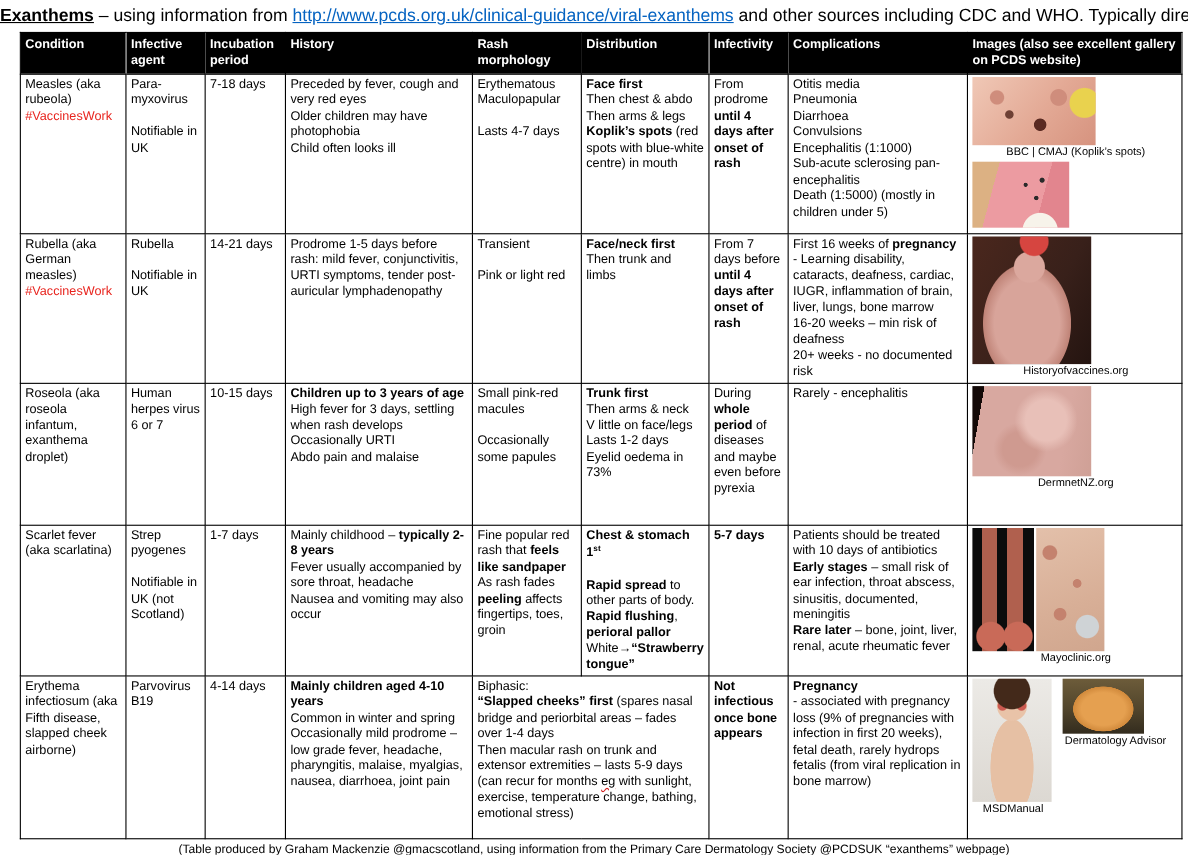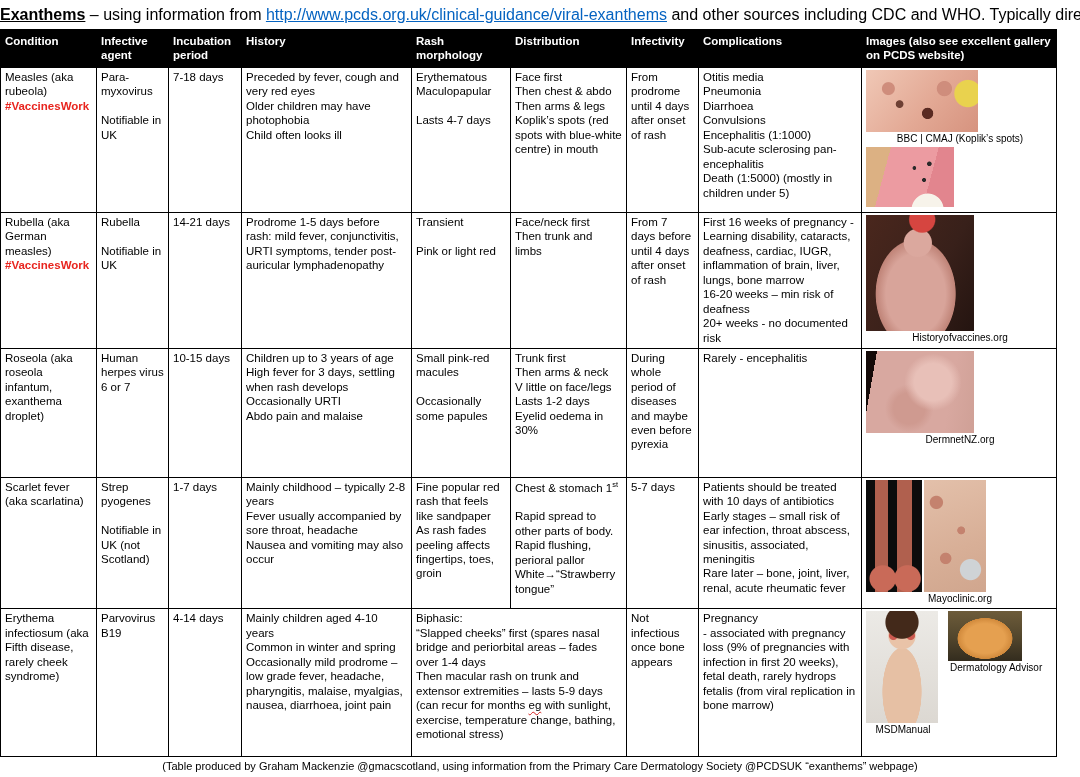--- a/index.html
+++ b/index.html
@@ -9,34 +9,34 @@
     color:#000;
   }
   .title-line{
     text-align:center;font-size:16px;padding-top:6px;padding-bottom:5px;
     white-space:nowrap;
   }
   .title-lead{font-weight:bold;text-decoration:underline;}
   .title-link{color:var(--link,#0563c1);text-decoration:underline;cursor:pointer;}
   table.exa{
     border-collapse:collapse;table-layout:fixed;
-    width:1056px;margin-left:0;
+    width:1056px;margin-left:18px;
   }
   table.exa th, table.exa td{
     border:1px solid #000;vertical-align:top;text-align:left;
     padding:2px 4px 2px 4px;font-size:11.5px;line-height:1.26;
     overflow:hidden;
   }
   table.exa th{
     background:var(--hdrbg,#000);color:#fff;font-weight:bold;
     padding-top:4px;padding-bottom:4px;
   }
   .tline{min-height:13px;}
-  .b{font-weight:normal;}
-  .red{color:var(--red,#e8251f);font-weight:bold;}
+  .b{font-weight:bold;}
+  .red{color:var(--red,#e8251f);font-weight:normal;}
   .sq{text-decoration:underline wavy #d21f1f 1px;text-underline-offset:2px;}
   sup{font-size:0.65em;}
   td.images-cell{padding:2px;}
   .credit{font-size:10px;padding:1px 0 1px 2px;text-align:center;}
   .ph{display:inline-block;vertical-align:top;border:0;}
   .imgrow{display:flex;gap:2px;align-items:flex-start;}
   .figs{gap:10px;}
   .fig{display:inline-block;}
   
   .img-measles-baby{width:112px;height:62px;background:
@@ -216,21 +216,21 @@
         <td>
           <div class="tline"><span>Small pink-red macules</span></div>
           <div class="tline">&nbsp;</div>
           <div class="tline"><span>Occasionally some papules</span></div>
         </td>
         <td>
           <div class="tline"><span class="b">Trunk first</span></div>
           <div class="tline"><span>Then arms &amp; neck</span></div>
           <div class="tline"><span>V little on face/legs</span></div>
           <div class="tline"><span>Lasts 1-2 days</span></div>
-          <div class="tline"><span>Eyelid oedema in 30%</span></div>
+          <div class="tline"><span>Eyelid oedema in 73%</span></div>
         </td>
         <td>
           <div class="tline"><span>During </span><span class="b">whole period</span><span> of diseases and maybe even before pyrexia</span></div>
         </td>
         <td>
           <div class="tline"><span>Rarely - encephalitis</span></div>
         </td>
         <td class="images-cell"><div class="ph img-roseola-skin"></div><div class="credit">DermnetNZ.org</div></td>
       </tr>
       <tr style="height: 129px;">
@@ -259,34 +259,34 @@
           <div class="tline">&nbsp;</div>
           <div class="tline"><span class="b">Rapid spread</span><span> to other parts of body.</span></div>
           <div class="tline"><span class="b">Rapid flushing</span><span>, </span><span class="b">perioral pallor</span></div>
           <div class="tline"><span>White→</span><span class="b">“Strawberry tongue”</span></div>
         </td>
         <td>
           <div class="tline"><span class="b">5-7 days</span></div>
         </td>
         <td>
           <div class="tline"><span>Patients should be treated with 10 days of antibiotics</span></div>
-          <div class="tline"><span class="b">Early stages</span><span> – small risk of ear infection, throat abscess, sinusitis, associated, meningitis</span></div>
+          <div class="tline"><span class="b">Early stages</span><span> – small risk of ear infection, throat abscess, sinusitis, documented, meningitis</span></div>
           <div class="tline"><span class="b">Rare later</span><span> – bone, joint, liver, renal, acute rheumatic fever</span></div>
         </td>
         <td class="images-cell">
           <div class="imgrow">
             <div class="ph img-scarlet-arms"></div>
             <div class="ph img-scarlet-leg"></div>
           </div>
           <div class="credit">Mayoclinic.org</div>
         </td>
       </tr>
       <tr style="height: 148px;">
         <td>
-          <div class="tline"><span>Erythema infectiosum (aka Fifth disease, rarely cheek syndrome)</span></div>
+          <div class="tline"><span>Erythema infectiosum (aka Fifth disease, slapped cheek airborne)</span></div>
         </td>
         <td>
           <div class="tline"><span>Parvovirus B19</span></div>
         </td>
         <td>
           <div class="tline"><span>4-14 days</span></div>
         </td>
         <td>
           <div class="tline"><span class="b">Mainly children aged 4-10 years</span></div>
           <div class="tline"><span>Common in winter and spring</span></div>

